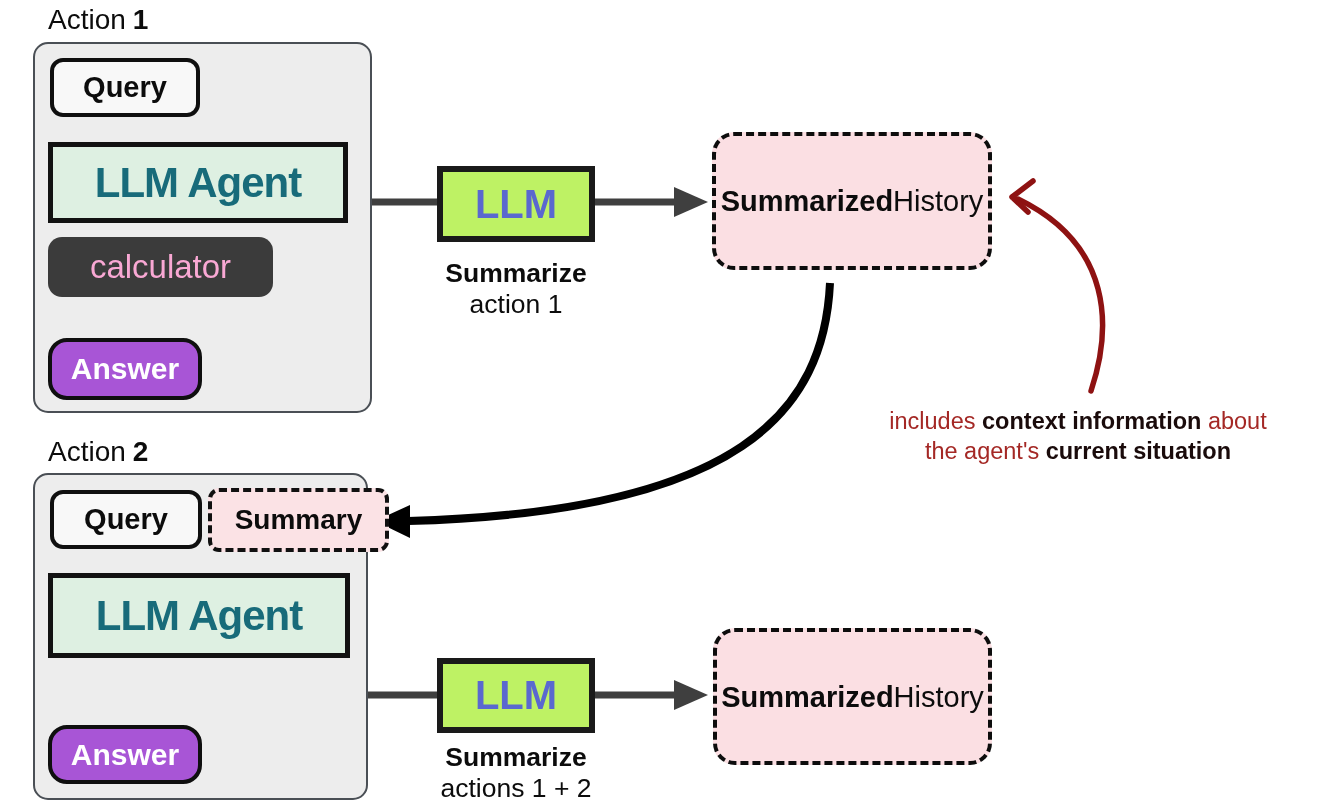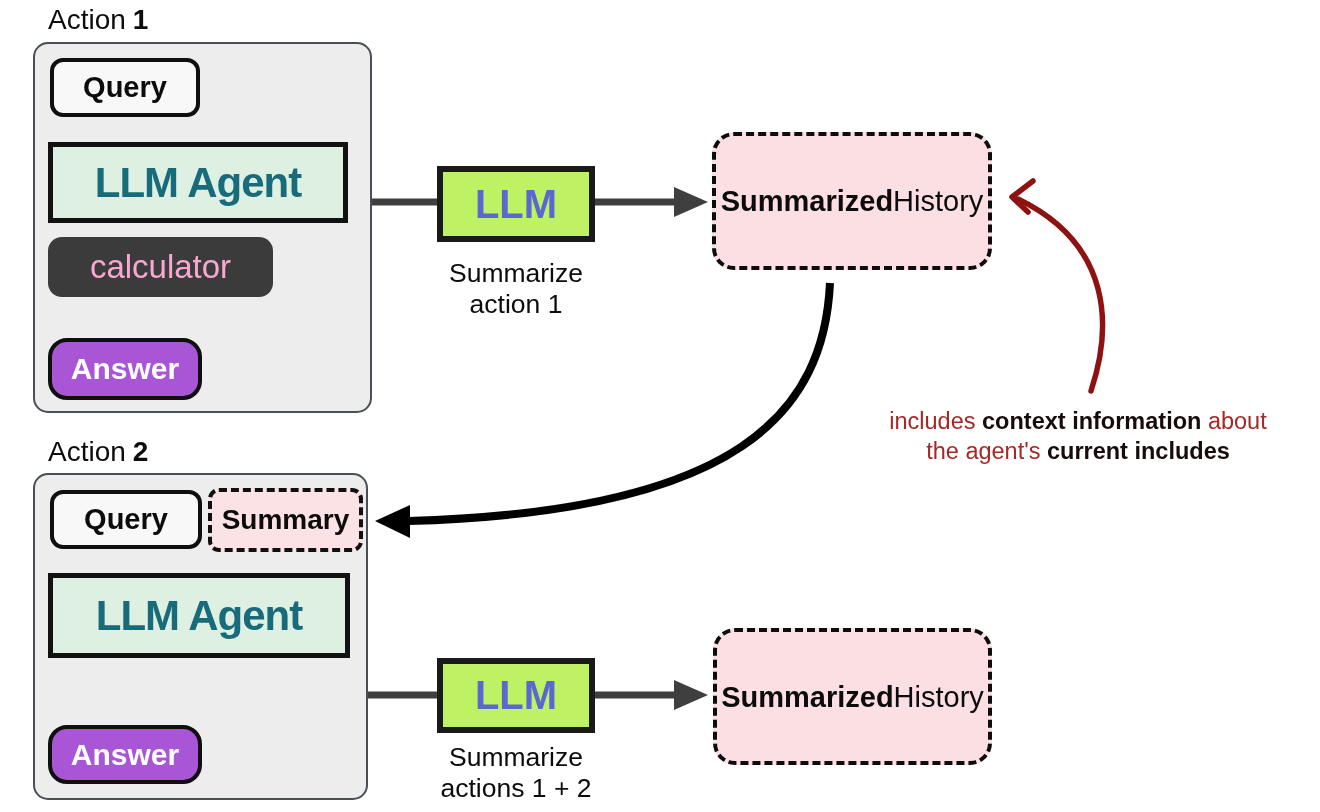--- a/index.html
+++ b/index.html
@@ -23,21 +23,21 @@
   .llmbox{background:#bef264;border:6px solid #1a1a1a;color:#5a68cf;font-weight:700;font-size:40px;}
   .pink-dashed{
     background:#fbdfe3;border:4.5px dashed #0d0d0d;border-radius:22px;
     flex-direction:row;font-size:29px;line-height:36px;font-weight:400;
   }
   .pink-dashed .l1{font-weight:700;}
   .summary-chip{background:#fbe2e5;border:4px dashed #101010;border-radius:11px;font-weight:700;font-size:28px;}
   .group-label{position:absolute;font-size:28px;color:#0c0c0c;}
   .group-label .num{font-weight:700;margin-left:7px;}
   .summarize-label{position:absolute;width:220px;text-align:center;font-size:26.5px;line-height:31px;color:#0c0c0c;}
-  .summarize-label .l1{font-weight:400;}
+  .summarize-label .l1{font-weight:700;}
   .annotation{
     position:absolute;width:520px;text-align:center;font-size:23.5px;line-height:30px;
     color:#a42825;font-weight:400;
   }
   .annotation .seg-bold{color:#1a0b0b;font-weight:700;}
 </style>
 </head>
 <body>
 
 <div class="canvas">
@@ -99,34 +99,34 @@
     <div>action 1</div>
   </div>
 
   <div class="node pink-dashed" style="left:712px;top:132px;width:280px;height:138px;">
     <div class="l1">Summarized</div>
     <div>History</div>
   </div>
 
   <div class="annotation" style="left:818px;top:406px;">
     <div><span>includes </span><span class="seg-bold">context information</span><span> about</span></div>
-    <div><span>the agent's </span><span class="seg-bold">current includes</span></div>
+    <div><span>the agent's </span><span class="seg-bold">current situation</span></div>
   </div>
 
   <div class="group-label" style="left:48px;top:436px;">
     <span>Action</span><span class="num">2</span>
   </div>
 
   <div class="panel" style="left:33px;top:473px;width:335px;height:327px;"></div>
 
   <div class="node query" style="left:50px;top:490px;width:152px;height:59px;">
     <span>Query</span>
   </div>
 
-  <div class="node summary-chip" style="left:208px;top:488px;width:155px;height:64px;">
+  <div class="node summary-chip" style="left:208px;top:488px;width:181px;height:64px;">
     <span>Summary</span>
   </div>
 
   <div class="node agent" style="left:48px;top:573px;width:302px;height:85px;">
     <span>LLM Agent</span>
   </div>
 
   <div class="node answer" style="left:48px;top:725px;width:154px;height:59px;">
     <span>Answer</span>
   </div>

